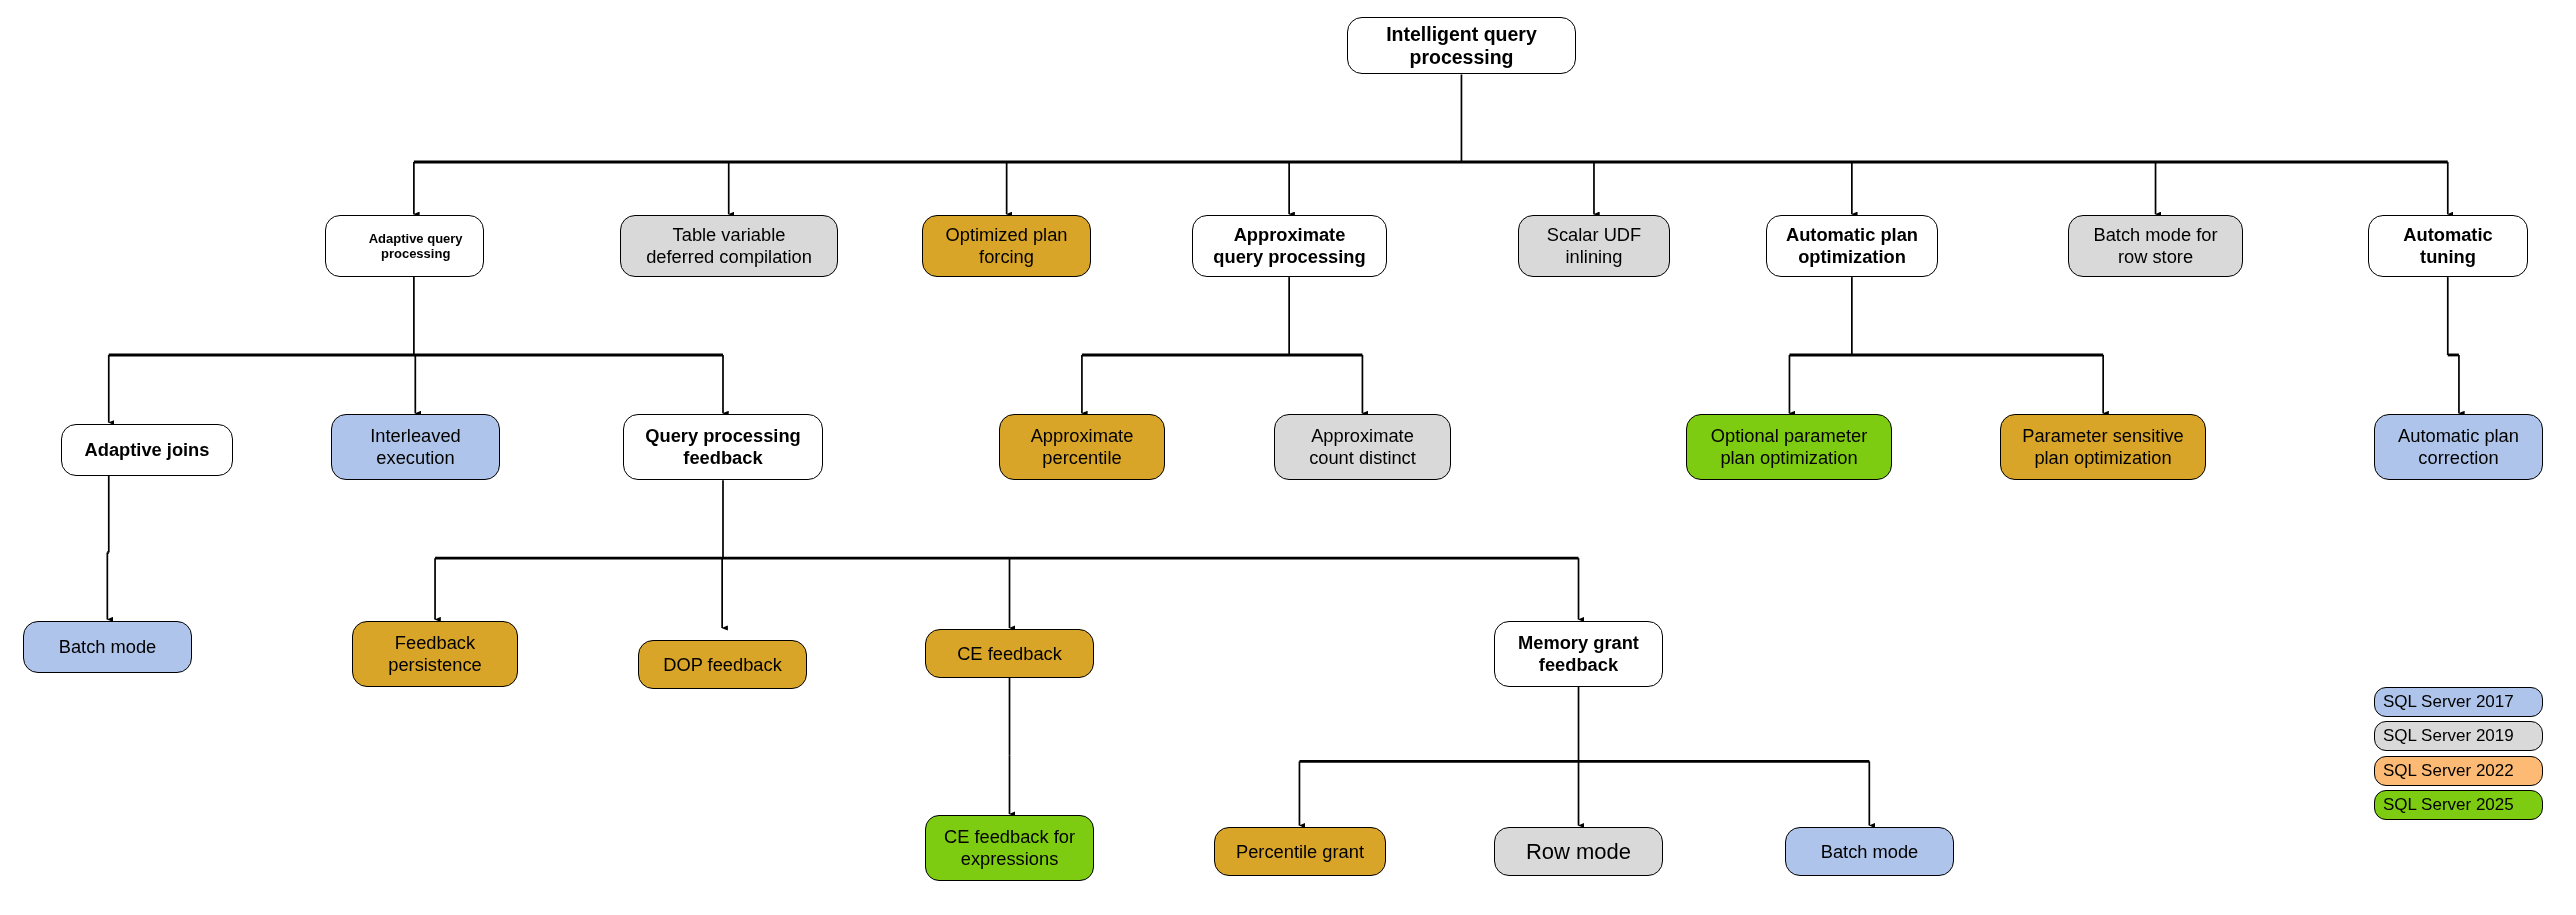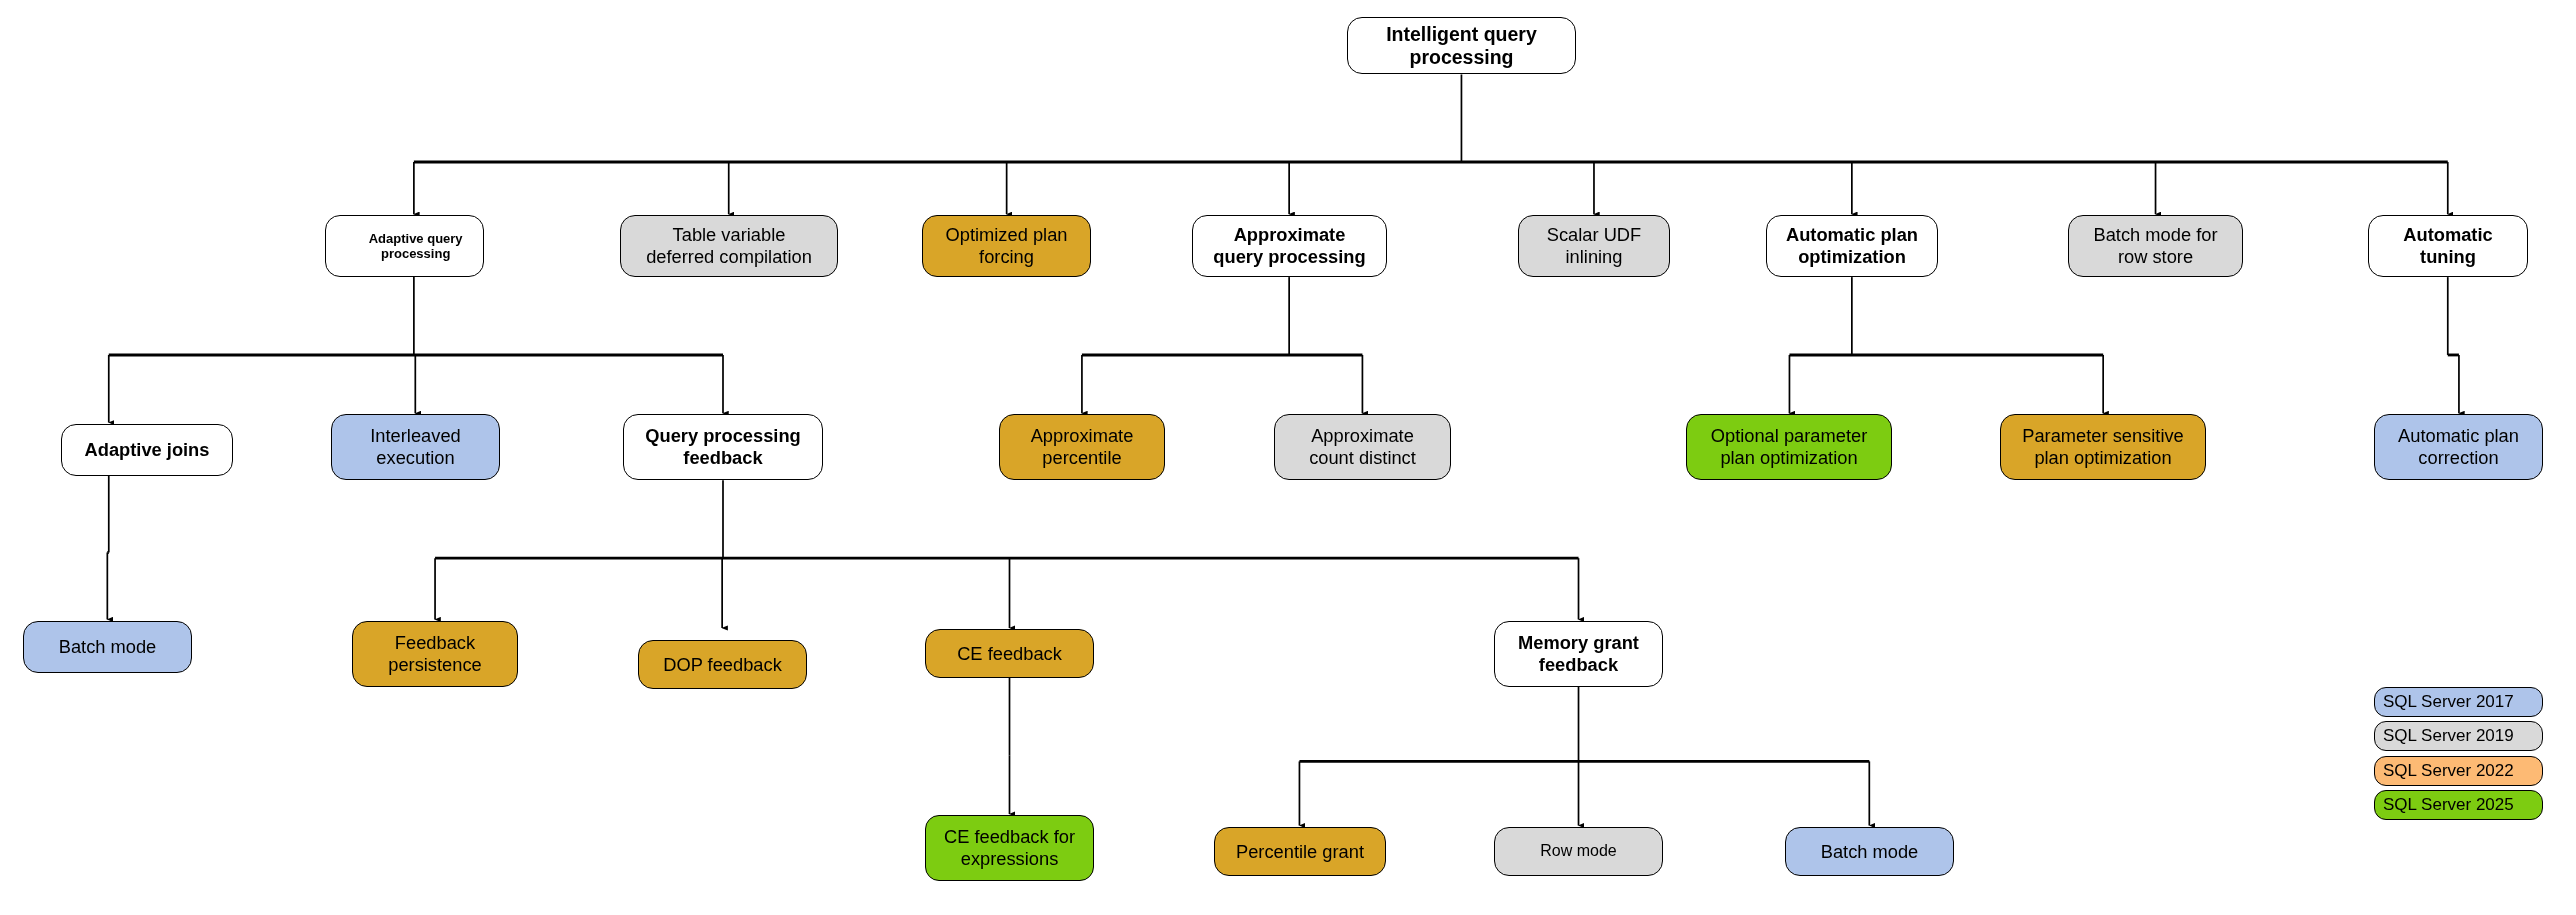--- a/index.html
+++ b/index.html
@@ -160,21 +160,21 @@
       <div class="node blue" style="left: 23px; top: 621px; width: 169px; height: 52px; font-size: 18.3px;">Batch mode</div>
       <div class="node amber" style="left: 352px; top: 621px; width: 166px; height: 66px; font-size: 18.3px;">Feedback
 persistence</div>
       <div class="node amber" style="left: 638px; top: 640px; width: 169px; height: 49px; font-size: 18.3px;">DOP feedback</div>
       <div class="node amber" style="left: 925px; top: 629px; width: 169px; height: 49px; font-size: 18.3px;">CE feedback</div>
       <div class="node plain" style="left: 1494px; top: 621px; width: 169px; height: 66px; font-size: 18.3px;">Memory grant
 feedback</div>
       <div class="node green" style="left: 925px; top: 815px; width: 169px; height: 66px; font-size: 18.3px; border-radius: 14px;">CE feedback for
 expressions</div>
       <div class="node amber" style="left: 1214px; top: 827px; width: 172px; height: 49px; font-size: 18.3px;">Percentile grant</div>
-      <div class="node gray" style="left: 1494px; top: 827px; width: 169px; height: 49px; font-size: 16px;">Row mode</div>
+      <div class="node gray" style="left: 1494px; top: 827px; width: 169px; height: 49px; font-size: 22px;">Row mode</div>
       <div class="node blue" style="left: 1785px; top: 827px; width: 169px; height: 49px; font-size: 18.3px;">Batch mode</div>
     </div>
   <div id="legend-layer">
       <div class="legend-chip blue" style="left: 2374px; top: 687px; width: 169px; height: 30px;">SQL Server 2017</div>
       <div class="legend-chip gray" style="left: 2374px; top: 721px; width: 169px; height: 30px;">SQL Server 2019</div>
       <div class="legend-chip amber" style="left: 2374px; top: 756px; width: 169px; height: 30px;">SQL Server 2022</div>
       <div class="legend-chip green" style="left: 2374px; top: 790px; width: 169px; height: 30px;">SQL Server 2025</div>
     </div>
 </div>
 

